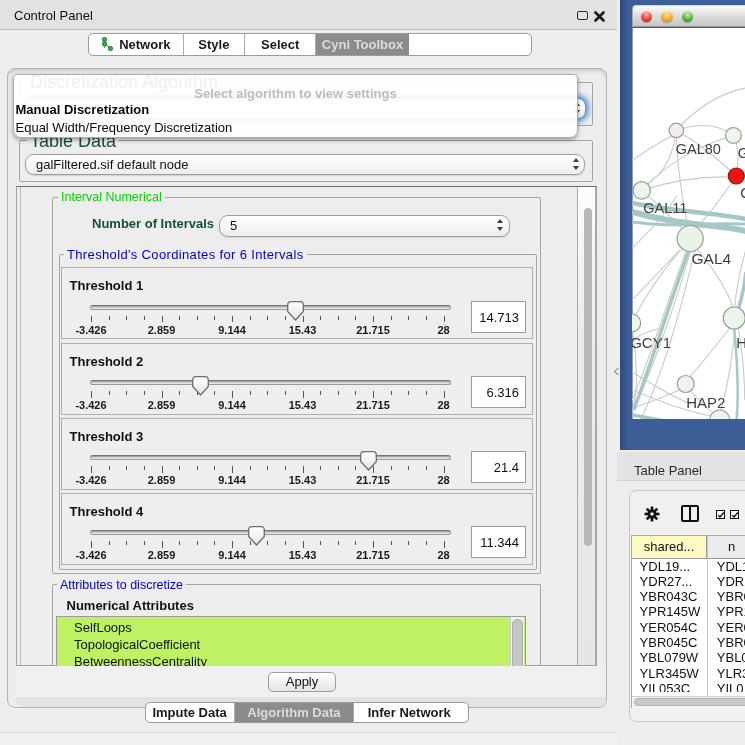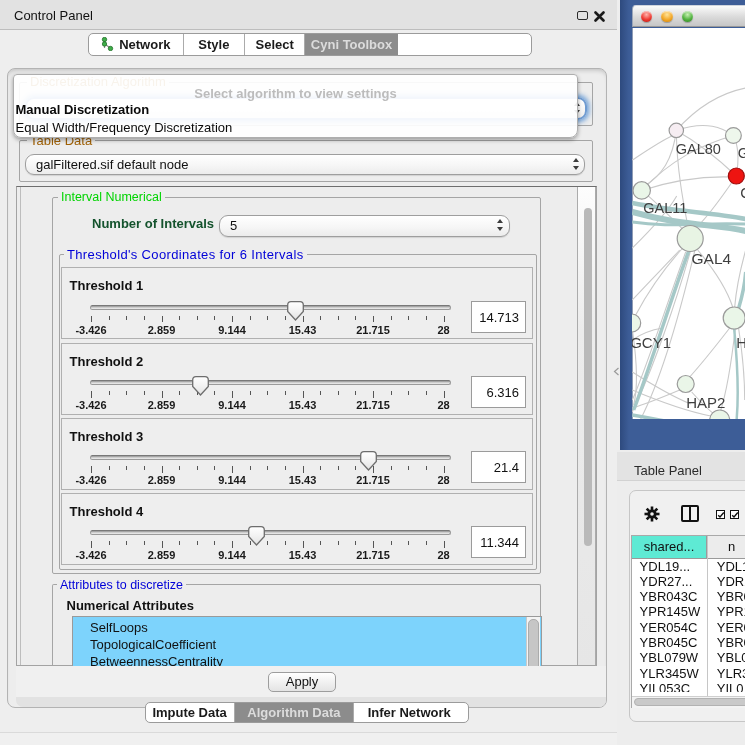--- a/index.html
+++ b/index.html
@@ -1,18 +1,18 @@
 <!DOCTYPE html>
 <html><head><meta charset="utf-8"><style>
 *{margin:0;padding:0;box-sizing:border-box}
 html,body{width:745px;height:745px;overflow:hidden}
 body{font-family:"Liberation Sans",sans-serif;background:#ededed;position:relative}
 .abs{position:absolute}
 .gb{position:absolute;border:1px solid #a5a5a5;border-radius:2px}
-.gblab{position:absolute;background:#ededed;padding:0 3px;font-size:13px;color:#a16207;white-space:nowrap;line-height:14px}
+.gblab{position:absolute;background:#ededed;padding:0 3px;font-size:18px;color:#14532d;white-space:nowrap;line-height:14px}
 .combo{position:absolute;border:1px solid #9e9e9e;border-radius:9px;background:linear-gradient(#ffffff,#f6f6f6 55%,#ececec);box-shadow:0 1px 1px rgba(0,0,0,0.12);font-size:13px;color:#111}
 .combotext{position:absolute;left:10px;top:0;bottom:0;display:flex;align-items:center}
 .spin{position:absolute;width:10px}
 .spin .u{position:absolute;left:2px;width:0;height:0;border-left:3.2px solid transparent;border-right:3.2px solid transparent;border-bottom:4.2px solid #3c3c3c}
 .spin .d{position:absolute;left:2px;width:0;height:0;border-left:3.2px solid transparent;border-right:3.2px solid transparent;border-top:4.2px solid #3c3c3c}
 .blk{position:absolute;border:1px solid #b0b0b0;background:#eeeeee}
 .blktitle{position:absolute;left:8px;top:10px;font-size:13px;font-weight:bold;color:#111}
 .track{position:absolute;height:5px;border-radius:2.5px;background:linear-gradient(#8f8f8f,#c9c9c9 45%,#efefef);border:1px solid #9a9a9a;border-top-color:#787878}
 .vbox{position:absolute;width:55px;height:32px;background:#fff;border:1px solid #9b9b9b;font-size:13px;color:#111;text-align:right;line-height:31px;padding-right:6px}
 .tick{position:absolute;width:1px;background:#555}
@@ -33,21 +33,21 @@
   </svg>
 <div class="seg" style="left:88px;top:32.5px;width:444px;height:23px">
 <div style="width:93.6px"><svg width="13" height="14" viewBox="0 0 13 14" style="margin-right:5px">
         <line x1="3.5" y1="3" x2="3.5" y2="11" stroke="#888" stroke-width="1.2"></line>
         <line x1="3.5" y1="7" x2="9.5" y2="11" stroke="#888" stroke-width="1.2"></line>
         <circle cx="3.5" cy="2.5" r="2.2" fill="#3fae49" stroke="#22702a" stroke-width="0.8"></circle>
         <circle cx="3.5" cy="7" r="2.2" fill="#3fae49" stroke="#22702a" stroke-width="0.8"></circle>
         <circle cx="9.5" cy="11.5" r="2.2" fill="#3fae49" stroke="#22702a" stroke-width="0.8"></circle>
       </svg>Network</div>
 <div style="width:61.6px">Style</div>
-<div style="width:60px">Select</div>
+<div style="width:71px">Select</div>
 <div class="sel" style="width:93.7px">Cyni Toolbox</div>
 </div>
 <div class="abs" style="left:7px;top:68px;width:600px;height:640px;background:#ededed;border:1px solid #b3b3b3;border-radius:8px;box-shadow:inset 0 4px 5px -3px rgba(0,0,0,0.22)"></div>
 <div class="gb" style="left:19px;top:82px;width:574px;height:44px"></div>
 <div class="gblab" style="left:27px;top:75px">Discretization Algorithm</div>
 <div class="combo" style="left:25px;top:97px;width:562px;height:23px;box-shadow:0 0 5px 2px rgba(92,150,214,0.9);border-color:#6f9bd1;border-width:2px"></div>
 <div class="spin" style="left:572px;top:100px">
     <div class="u" style="top:2px"></div>
     <div class="d" style="top:10px"></div>
   </div>
@@ -236,21 +236,21 @@
         <stop offset="0.5" stop-color="#f2f2f2"></stop>
         <stop offset="1" stop-color="#e2e2e2"></stop>
       </linearGradient>
     </defs>
 <path d="M4 0.7 L13 0.7 Q16.3 0.7 16.3 4 L16.3 10.5 L8.5 19 L0.7 10.5 L0.7 4 Q0.7 0.7 4 0.7 Z" fill="url(#thg492.8)" stroke="#6d6d6d" stroke-width="1.3"></path>
   </svg>
 <div class="vbox" style="left:471px;top:526.4px">11.344</div>
 <div class="gb" style="left:52.3px;top:584px;width:489px;height:81px;border-bottom:none;border-radius:2px 2px 0 0"></div>
 <div class="gblab" style="left:57px;top:577.5px;color:#0000d8;font-size:12.5px">Attributes to discretize</div>
 <div class="abs" style="left:66.5px;top:597.5px;font-size:13px;font-weight:bold;color:#111">Numerical Attributes</div>
-<div class="abs" style="left:72px;top:616px;width:470px;height:49.5px;background:#7dd3fc;border:1px solid #9a9a9a;border-bottom:none;overflow:hidden;font-size:13px;color:#111">
+<div class="abs" style="left:56px;top:616px;width:470px;height:49.5px;background:#bef264;border:1px solid #9a9a9a;border-bottom:none;overflow:hidden;font-size:13px;color:#111">
 <div style="padding-left:17px;line-height:17.2px;padding-top:2px">SelfLoops<br>TopologicalCoefficient<br>BetweennessCentrality</div>
 <div style="position:absolute;right:1px;top:0;width:14px;height:49.5px;background:#f4f4f4;border-left:1px solid #c9c9c9"></div>
 <div style="position:absolute;right:2.5px;top:1.5px;width:11px;height:60px;background:#c6c6c6;border:1px solid #ababab;border-radius:5px"></div>
 </div>
 <div class="abs" style="left:16px;top:666px;width:590px;height:31px;background:#f0f0f0"></div>
 <div class="abs" style="left:16px;top:697px;width:590px;height:10px;background:#e2e2e2;border-radius:0 0 7px 7px"></div>
 <div class="abs" style="left:268px;top:671.5px;width:68px;height:20px;background:linear-gradient(#ffffff,#f1f1f1 50%,#e4e4e4);border:1px solid #9d9d9d;border-radius:5px;font-size:13px;color:#111;text-align:center;line-height:18px">Apply</div>
 <div class="seg" style="left:144.6px;top:702px;width:324px;height:21px">
 <div style="width:88px">Impute Data</div>
 <div class="sel" style="width:119.7px">Algorithm Data</div>
@@ -341,21 +341,21 @@
 <div class="abs" style="left:689px;top:505px;width:2.4px;height:17px;background:#111"></div>
 <div class="abs" style="left:715.6px;top:509.6px;width:9.3px;height:9.3px;border:1.4px solid #111;background:#fff"></div>
 <svg class="abs" style="left:716.6px;top:510.6px" width="8" height="8" viewBox="0 0 8 8">
     <path d="M1.2 4.2 L3 6 L6.8 1.5" fill="none" stroke="#111" stroke-width="1.4"></path>
   </svg>
 <div class="abs" style="left:729.9px;top:509.6px;width:9.3px;height:9.3px;border:1.4px solid #111;background:#fff"></div>
 <svg class="abs" style="left:730.9px;top:510.6px" width="8" height="8" viewBox="0 0 8 8">
     <path d="M1.2 4.2 L3 6 L6.8 1.5" fill="none" stroke="#111" stroke-width="1.4"></path>
   </svg>
 <div class="abs" style="left:631px;top:535px;width:124px;height:173px;background:#fff;border:1px solid #a9a9a9;overflow:hidden"></div>
-<div class="abs" style="left:632px;top:536px;width:75px;height:22.5px;background:#5eead4;border-right:1px solid #9a9a9a;border-bottom:1px solid #9a9a9a;font-size:13px;color:#111;text-align:center;line-height:22px;padding-left:0">shared...</div>
+<div class="abs" style="left:632px;top:536px;width:75px;height:22.5px;background:#fef9c3;border-right:1px solid #9a9a9a;border-bottom:1px solid #9a9a9a;font-size:13px;color:#111;text-align:center;line-height:22px;padding-left:0">shared...</div>
 <div class="abs" style="left:708px;top:536px;width:47px;height:22.5px;background:#ececec;border-bottom:1px solid #9a9a9a;font-size:13px;color:#111;padding-left:20px;line-height:22px">n</div>
 <div class="abs" style="left:631px;top:558.5px;width:124px;height:133px;overflow:hidden;font-size:13px;color:#111">
     <div style="position:relative;height:15.3px;line-height:15.3px">
       <span style="position:absolute;left:8.6px">YDL19...</span>
       <span style="position:absolute;left:85.8px">YDL1</span>
     </div>
     <div style="position:relative;height:15.3px;line-height:15.3px">
       <span style="position:absolute;left:8.6px">YDR27...</span>
       <span style="position:absolute;left:85.8px">YDR2</span>
     </div>

